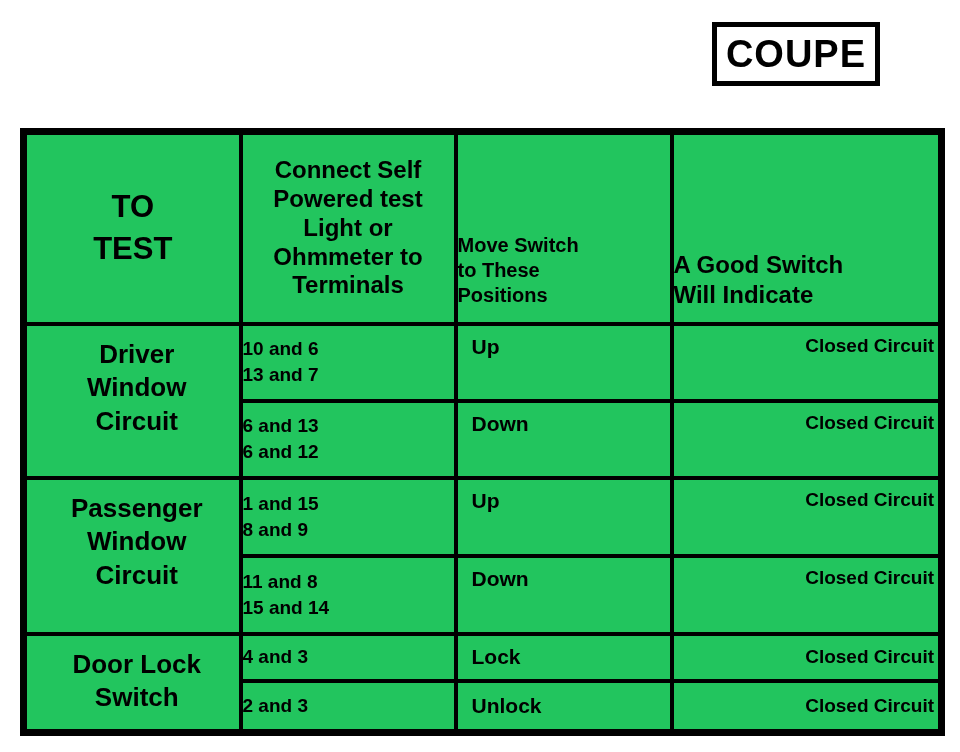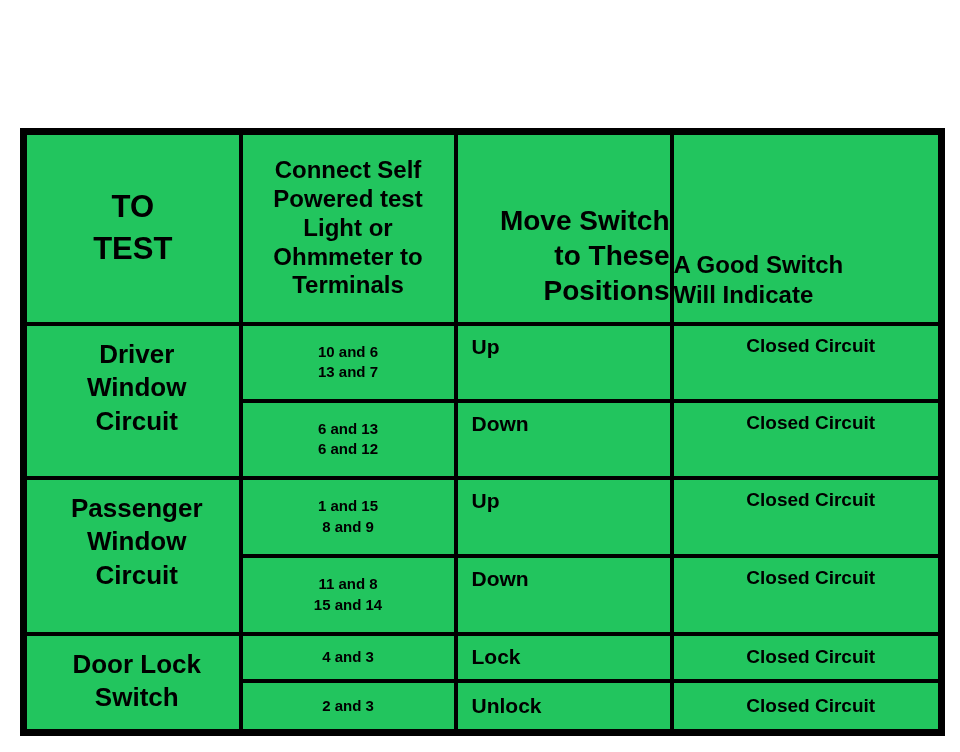--- a/index.html
+++ b/index.html
@@ -69,22 +69,22 @@
   th.h-terminals {
     vertical-align: middle;
     text-align: center;
     font-size: 24px;
     font-weight: bold;
     line-height: 1.2;
     padding: 6px 2px;
   }
   th.h-positions {
     vertical-align: bottom;
-    text-align: right;
-    font-size: 28px;
+    text-align: left;
+    font-size: 20px;
     font-weight: bold;
     line-height: 1.25;
     padding-bottom: 14px;
   }
   th.h-indicate {
     vertical-align: bottom;
     text-align: left;
     font-size: 24px;
     font-weight: bold;
     line-height: 1.25;
@@ -97,56 +97,59 @@
     text-align: center;
     font-size: 26px;
     font-weight: bold;
     line-height: 1.3;
     padding: 12px 6px 0 14px;
   }
 
   
   td.terminals {
     vertical-align: middle;
-    text-align: center;
-    font-size: 15px;
+    text-align: left;
+    font-size: 19px;
     font-weight: bold;
     line-height: 1.35;
   }
 
   
   td.position {
     vertical-align: top;
     text-align: left;
     font-size: 21px;
     font-weight: bold;
     padding: 9px 4px 0 14px;
   }
 
   
   td.indication {
     vertical-align: top;
-    text-align: center;
+    text-align: right;
     font-size: 19px;
     font-weight: bold;
     padding: 9px 4px 0 14px;
   }
 
   
   tr.row-lock td.position, tr.row-unlock td.position,
   tr.row-lock td.indication, tr.row-unlock td.indication {
     vertical-align: middle;
     padding-top: 0;
   }
 </style>
 </head>
 <body>
 
 <div class="page">
 
+  <div class="coupe-box">
+    <span>COUPE</span>
+  </div>
 
   <table class="test-table">
     <colgroup>
       <col style="width:217px">
       <col style="width:215px">
       <col style="width:216px">
       <col style="width:270px">
     </colgroup>
 
     <tbody>

